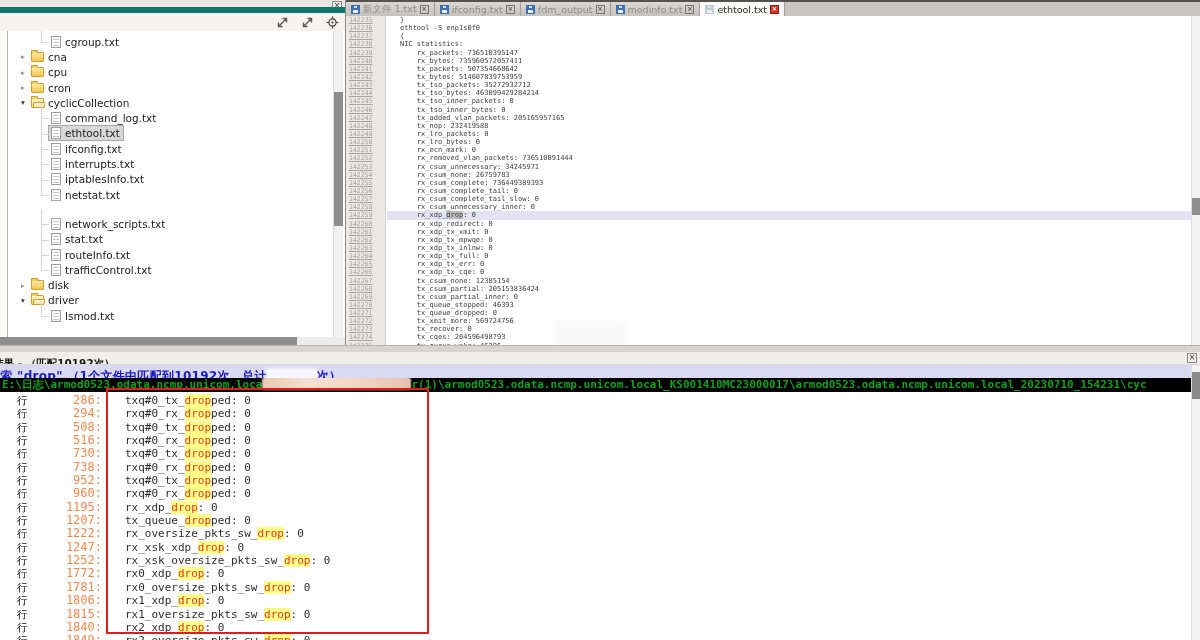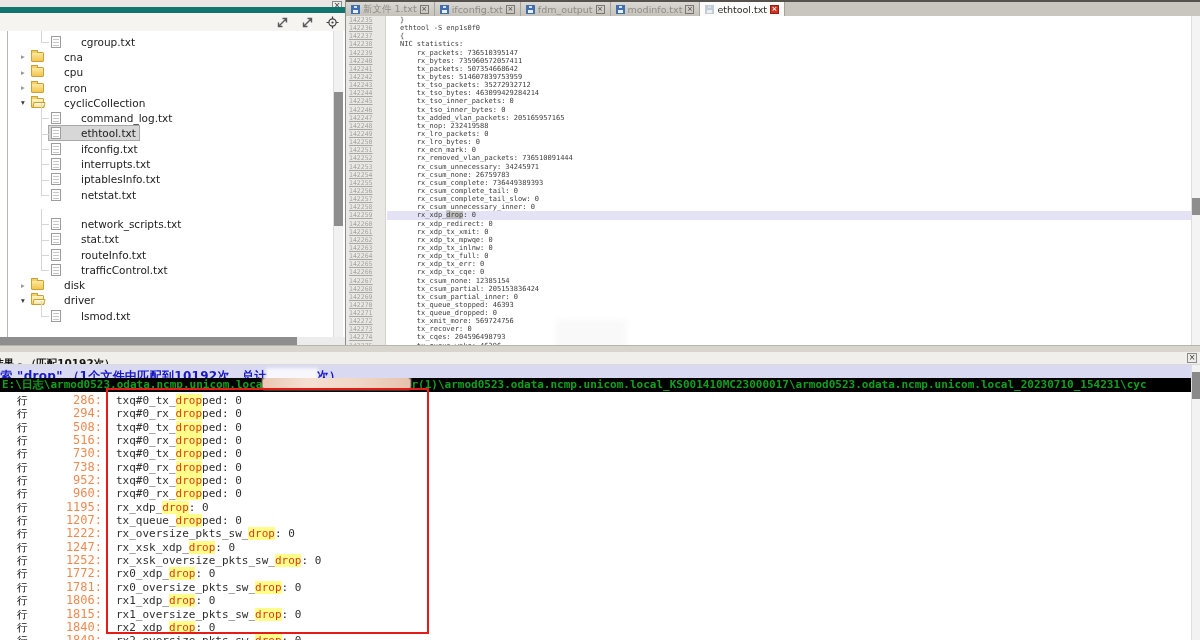--- a/index.html
+++ b/index.html
@@ -23,21 +23,21 @@
   .tree { position:absolute; left:7px; top:31px; width:326px; height:306px; background:#fff;
     border-left:1px solid #b9b6b1; overflow:hidden; padding-top:3px; }
   .tree-row { position:relative; height:15.3px; display:flex; align-items:center; font-size:10.5px; color:#1b1b1b; white-space:nowrap; }
   .tree-row .chev { display:inline-block; width:10px; text-align:center; font-size:7.5px; }
   .chev.collapsed { color:#9a9a9a; }
   .chev.expanded  { color:#3a3a3a; }
   .d1 { padding-left:10px; }
   .d2 { padding-left:40px; }
   .d2::before { content:""; position:absolute; left:33px; top:-7px; width:7px; height:15px;
     border-left:1px solid #d6d6d6; border-bottom:1px solid #d6d6d6; }
-  .row-inner { display:inline-flex; align-items:center; gap:20px; padding:1px 3px 1px 2px; border:1px solid transparent; }
+  .row-inner { display:inline-flex; align-items:center; gap:4px; padding:1px 3px 1px 2px; border:1px solid transparent; }
   .tree-row.selected .row-inner { background:#d7d7d7; border-color:#a8a8a8; }
   .folder-ic { position:relative; width:13px; height:10px; background:linear-gradient(#fce9a0,#f2c64e);
     border:1px solid #c9a03a; border-radius:1px; flex:none; }
   .folder-ic::before { content:""; position:absolute; left:-1px; top:-3px; width:5px; height:2px;
     background:#f4d063; border:1px solid #c9a03a; border-bottom:none; border-radius:1px 1px 0 0; }
   .folder-ic.open { background:linear-gradient(#fff4c4,#f6d déc); }
   .folder-ic.open { background:linear-gradient(#fff4c4,#f6d46e); }
   .folder-ic.open::after { content:""; position:absolute; left:1px; top:3px; right:-2px; bottom:-1px;
     background:linear-gradient(#fffbe8,#f9e28e); border:1px solid #c9a03a; border-radius:1px;
     transform:skewX(-12deg); }
@@ -91,21 +91,21 @@
     background:rgba(252,252,255,.85); box-shadow:0 0 3px 3px rgba(252,252,255,.85); }
   .results-path { height:14px; background:#000000; overflow:hidden; white-space:nowrap;
     font-family:"DejaVu Sans Mono",monospace; font-size:11px; line-height:14px; font-weight:bold; color:#11a01e; }
   .results-path .txt { padding-left:2px; }
   .blur-b { display:inline-block; width:147px; height:11px; vertical-align:-1px; margin:0 1px; border-radius:2px;
     background:linear-gradient(90deg,#eac8b4,#f5e0d2 30%,#f0d6c5 65%,#e6c2ac); box-shadow:0 0 2px 1px rgba(242,218,200,.9); }
   .results-rows { position:absolute; left:0; top:40px; right:10px; bottom:0; overflow:hidden; }
   .rrow { height:13.35px; line-height:13.4px; white-space:nowrap; }
   .r-label { display:inline-block; margin-left:17px; width:13px; font-size:10.5px; color:#101010; }
   .r-num { display:inline-block; width:72px; text-align:right; font-family:"DejaVu Sans Mono",monospace; font-size:12px; color:#ee8a50; }
-  .r-text { margin-left:14px; font-family:"DejaVu Sans Mono",monospace; font-size:11px; color:#2e2e2e; }
+  .r-text { margin-left:23px; font-family:"DejaVu Sans Mono",monospace; font-size:11px; color:#2e2e2e; }
   .hl { color:#e03a12; background:#ffff8a; }
   .red-rect { position:absolute; left:106px; top:36px; width:323px; height:246px; border:2px solid #e51b18; z-index:6; }
   .results-vscroll { position:absolute; right:0; top:13px; bottom:0; width:9px; background:#f2f2f2; border-left:1px solid #dedede; }
   .results-vscroll .thumb { margin-top:7px; width:100%; height:27px; background:#8a8a8a; }
 </style>
 </head>
 <body>
 
 <div class="app">
 

